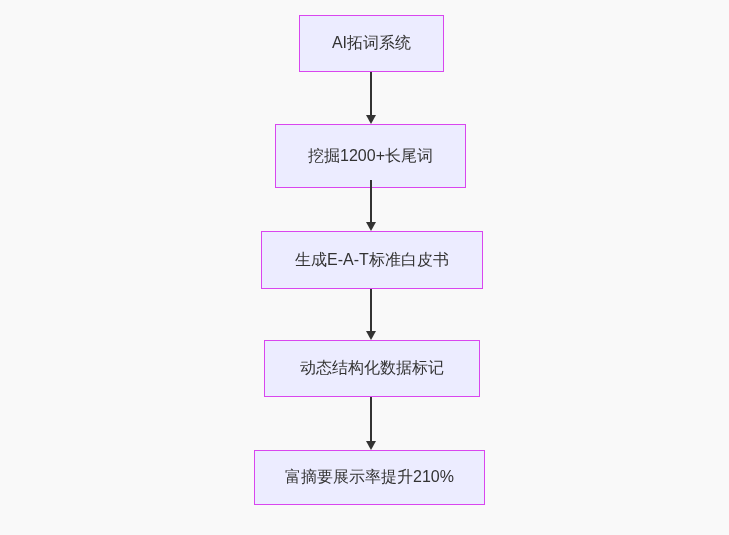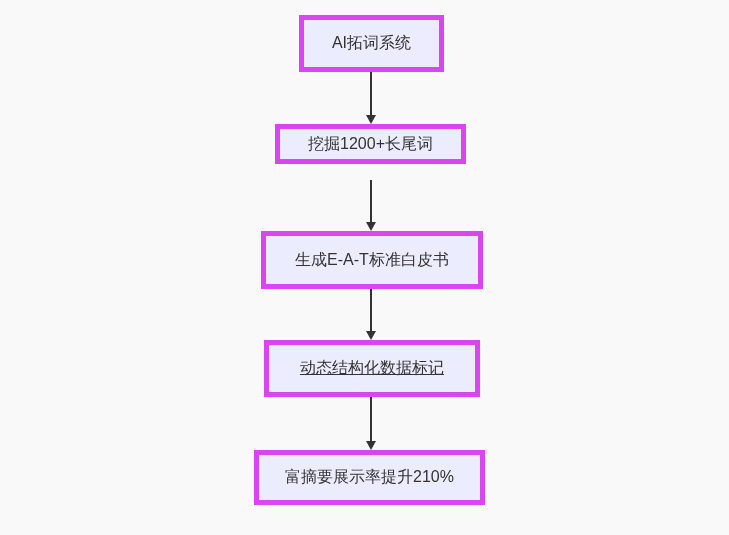--- a/index.html
+++ b/index.html
@@ -14,33 +14,33 @@
     position: relative;
     width: 729px;
     height: 535px;
     background: #f9f9f9;
     overflow: hidden;
   }
   .node {
     position: absolute;
     box-sizing: border-box;
     background: #ECECFF;
-    border: 5px solid #d946ef;
+    border: 1px solid #d946ef;
     display: flex;
     align-items: center;
     justify-content: center;
     color: #333333;
     font-size: 16px;
     text-align: center;
     white-space: nowrap;
   }
   .n0 { left: 299px; top: 15px;  width: 145px; height: 57px; }
-  .n1 { left: 275px; top: 124px; width: 191px; height: 40px; }
+  .n1 { left: 275px; top: 124px; width: 191px; height: 64px; }
   .n2 { left: 261px; top: 231px; width: 222px; height: 58px; align-items: center; }
-  .n3 { left: 264px; top: 340px; width: 216px; height: 57px; text-decoration: underline; }
+  .n3 { left: 264px; top: 340px; width: 216px; height: 57px; }
   .n4 { left: 254px; top: 450px; width: 231px; height: 55px; }
 
   .arrow {
     position: absolute;
     width: 10px;
     left: 366px;
   }
   .a0 { top: 72px;  height: 52px; }
   .a1 { top: 180px; height: 51px; }
   .a2 { top: 289px; height: 51px; }

